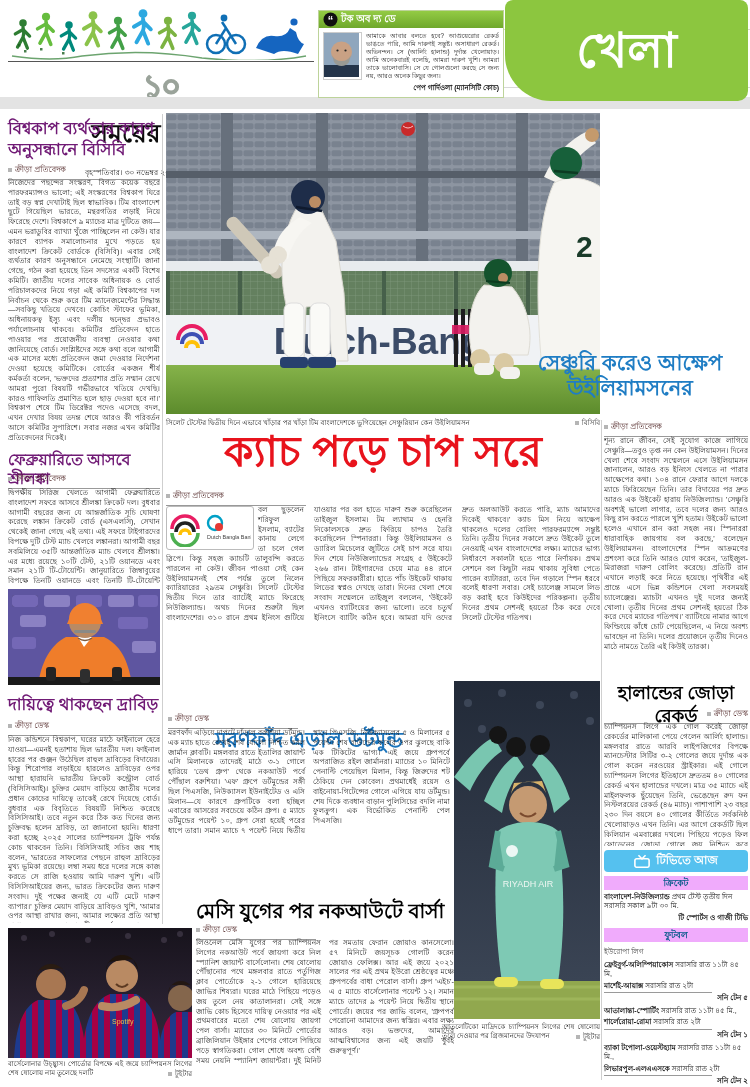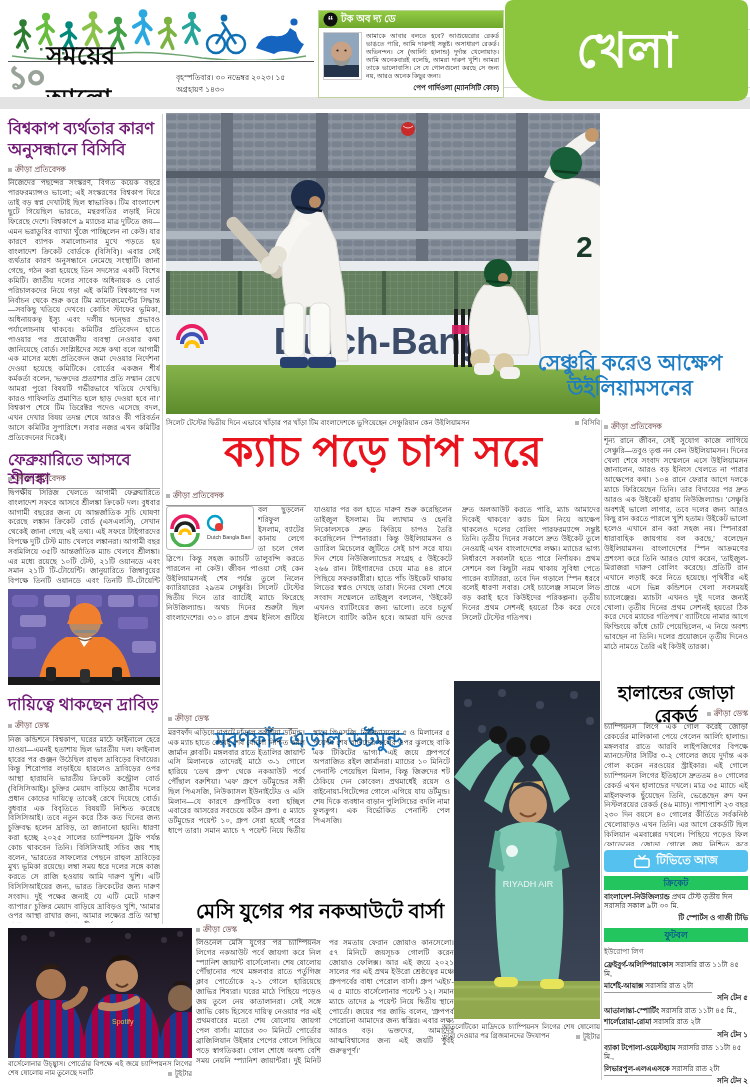--- a/index.html
+++ b/index.html
@@ -3,21 +3,21 @@
 <meta charset="utf-8">
 <style>
   html,body{margin:0;padding:0;background:#ffffff;}
   .page{position:relative;width:750px;height:1087px;background:#fff;overflow:hidden;
         font-family:"Liberation Sans","DejaVu Sans",sans-serif;color:#111;}
   .abs{position:absolute;}
 
   
   .sil-graphic{left:10px;top:4px;width:300px;height:56px;}
   .brand-row{left:8px;top:61px;width:306px;height:34px;border-top:1px solid #555;
-             display:flex;align-items:center;}
+             display:flex;align-items:center;flex-direction:column;}
   .page-num{font-size:31px;font-weight:bold;color:#fff;-webkit-text-stroke:1.3px #9aa39a;letter-spacing:-2px;}
   .brand{font-size:25px;font-weight:bold;color:#0d0d0d;margin-left:2px;}
   .dateline{font-size:7.5px;color:#222;margin-left:8px;margin-top:10px;}
   .hline{height:1px;background:#d9d9d9;z-index:0;}
   .gray-band{left:0;top:97px;width:750px;height:12px;background:#e3e3e3;}
 
   .talk-box{left:318px;top:10px;width:184px;height:86px;background:#fff;border:1px solid #bdd39a;z-index:2;}
   .talk-head{height:17px;background:linear-gradient(#93cb44,#6fa82c);display:flex;align-items:center;
              padding-left:22px;position:relative;}
   .talk-title{color:#fff;font-size:10px;font-weight:bold;}
@@ -86,21 +86,21 @@
   .will-byline{left:604px;top:420px;width:144px;}
   .will-body{left:604px;top:436px;width:144px;height:242px;}
   .hal-head{left:604px;top:682px;width:144px;text-align:center;font-size:18px;font-weight:bold;color:#000;}
   .hal-byline{left:604px;top:707px;width:144px;justify-content:flex-end;}
   .hal-body{left:604px;top:722px;width:144px;height:124px;}
 
   
   .tv-box{left:604px;top:850px;width:144px;height:234px;}
   .tv-head{height:22px;background:#55c1ef;border-radius:4px;color:#fff;font-weight:bold;font-size:11.5px;
            display:flex;align-items:center;justify-content:center;gap:6px;}
-  .tv-sec{height:14px;background:#22c55e;color:#0d5c8d;font-weight:bold;font-size:9px;
+  .tv-sec{height:14px;background:#f0abfc;color:#0d5c8d;font-weight:bold;font-size:9px;
           text-align:center;line-height:14px;margin-top:4px;}
   .tv-row{font-size:7.2px;line-height:9.4px;color:#111;margin-top:2px;}
   .tv-row b{font-weight:bold;}
   .tv-right{text-align:right;font-size:7.2px;font-weight:bold;margin-top:1px;}
   .tv-league{font-size:7.2px;color:#444;margin-top:4px;}
   .tv-ch{display:flex;align-items:flex-start;gap:5px;margin-top:2px;}
   .tv-ch .ln{flex:1;border-top:1px solid #9a9a9a;}
   .tv-ch .cname{font-size:7.2px;font-weight:bold;color:#111;}
 </style>
 </head>

